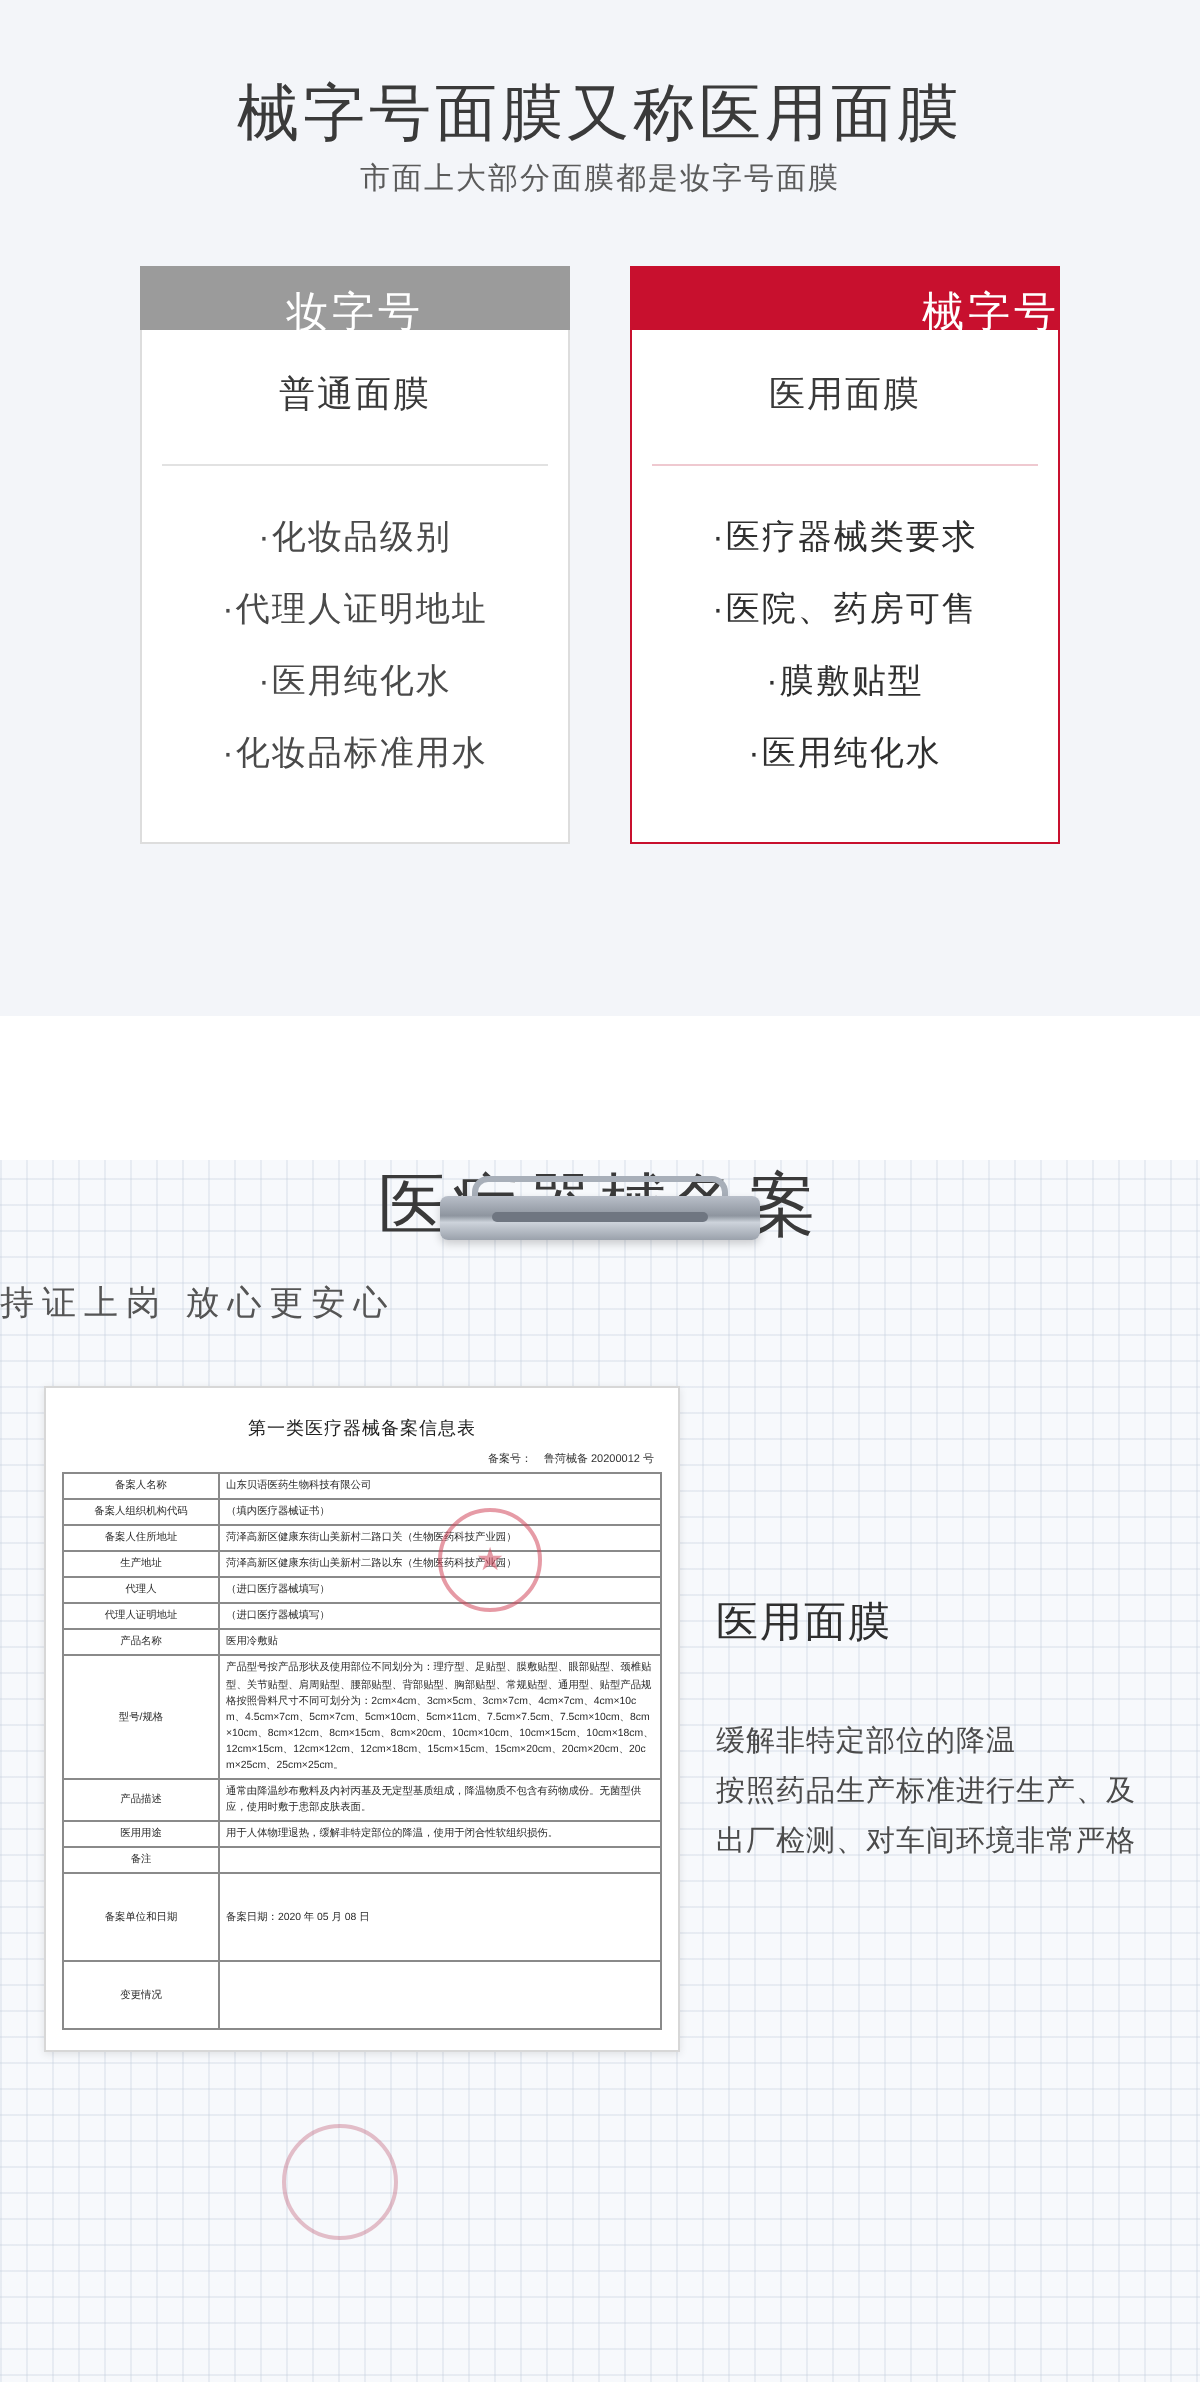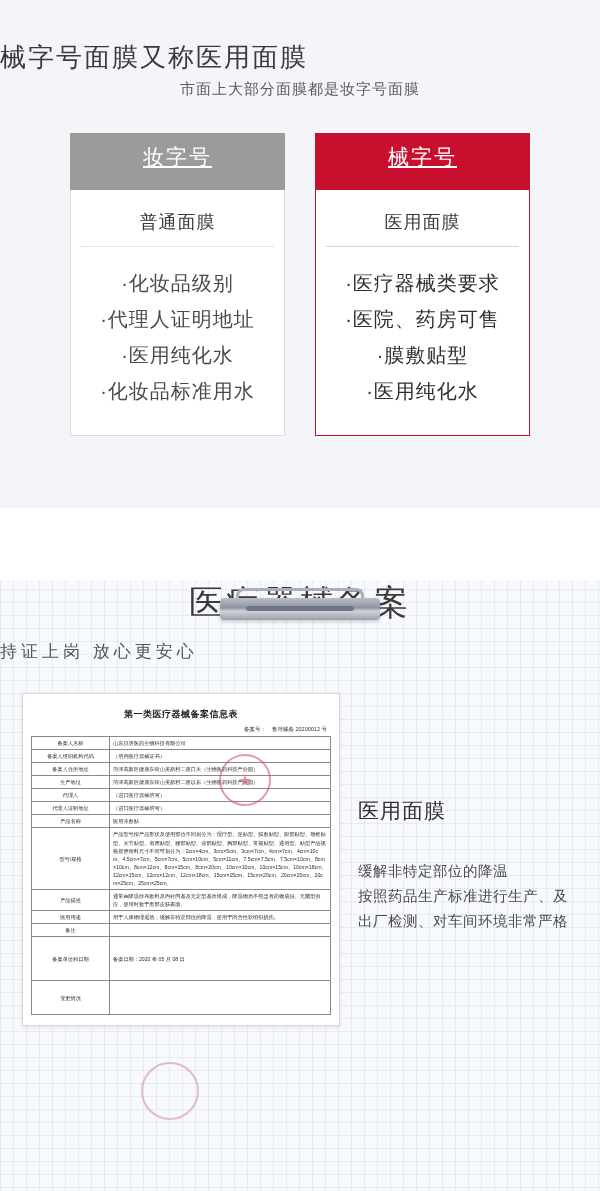--- a/index.html
+++ b/index.html
@@ -20,22 +20,22 @@
 
   
   .section-one {
     position: relative;
     width: 600px;
     height: 508px;
     background: #f3f5f9;
     padding-top: 34px;
   }
   .s1-title {
-    text-align: left;
-    font-size: 26px;
+    text-align: center;
+    font-size: 31px;
     letter-spacing: 2px;
     color: #3a3a3a;
     font-weight: normal;
     line-height: 46px;
   }
   .s1-sub {
     text-align: center;
     font-size: 15px;
     color: #5b5b5b;
     letter-spacing: 1px;
@@ -44,56 +44,55 @@
     display: flex;
     justify-content: center;
     gap: 30px;
     margin-top: 34px;
   }
   .card {
     width: 215px;
     background: #ffffff;
   }
   .card-head {
-    height: 57px;
+    height: 32px;
     line-height: 48px;
     text-align: center;
     color: #ffffff;
     font-size: 21px;
     letter-spacing: 2px;
-    text-decoration: underline;
   }
   .card.gray .card-head { background: #9b9b9b; }
-  .card.red .card-head { background: #c8102e; }
+  .card.red .card-head { background: #c8102e; text-align: right; }
   .card-body {
     border: 1px solid #dddddd;
     border-top: none;
     padding: 20px 10px 26px 10px;
     min-height: 232px;
   }
   .card.red .card-body {
     border: 1px solid #c8102e;
     border-top: none;
   }
   .card-lead {
     text-align: center;
     font-size: 18px;
     color: #3a3a3a;
-    padding-bottom: 12px;
+    padding-bottom: 23px;
     border-bottom: 1px solid #e2e2e2;
     letter-spacing: 1px;
   }
   .card.red .card-lead { border-bottom: 1px solid #efc9d0; }
   .card-list {
     list-style: none;
     margin-top: 18px;
   }
   .card-list li {
     text-align: center;
-    font-size: 20px;
+    font-size: 17px;
     color: #4a4a4a;
     line-height: 36px;
     letter-spacing: 1px;
   }
   .card.red .card-list li { color: #2f2f2f; }
 
   
   .gap-band {
     width: 600px;
     height: 10px;
@@ -171,21 +170,21 @@
     width: 318px;
     background: #ffffff;
     border: 1px solid #d7d7d7;
     box-shadow: 0 1px 4px rgba(0,0,0,0.10);
     padding: 8px 8px 10px 8px;
     position: relative;
   }
   .cert-title {
     text-align: center;
     font-size: 9px;
-    font-weight: bold;
+    font-weight: normal;
     color: #222;
     margin: 6px 0 5px 0;
     letter-spacing: 0.5px;
   }
   .cert-meta {
     display: flex;
     font-size: 5.5px;
     color: #333;
     justify-content: flex-end;
     gap: 6px;

